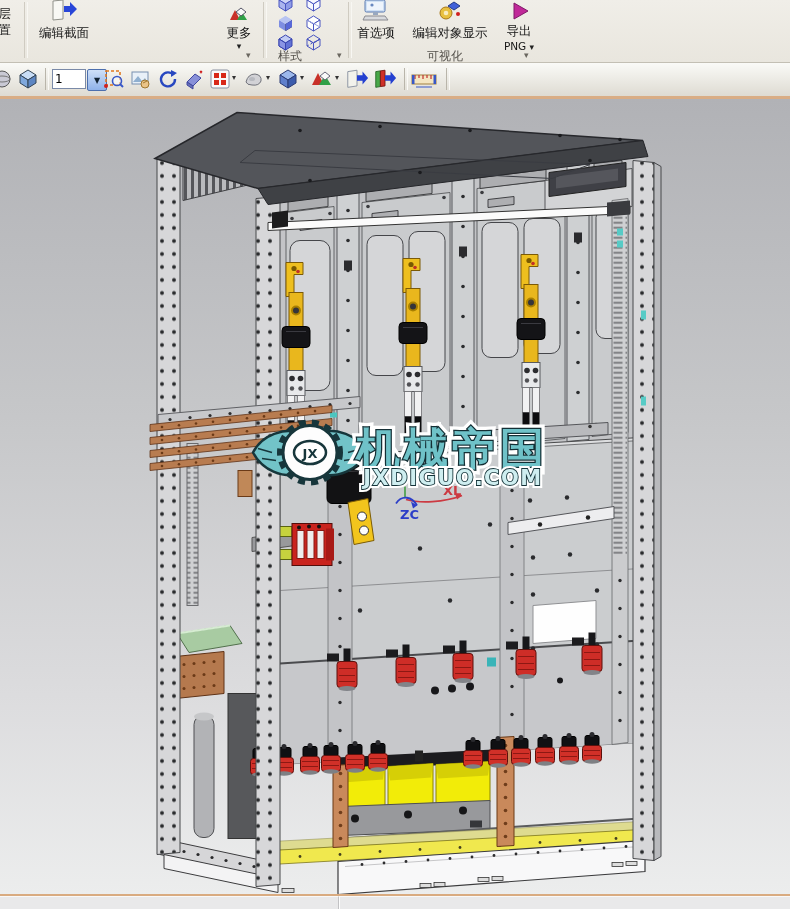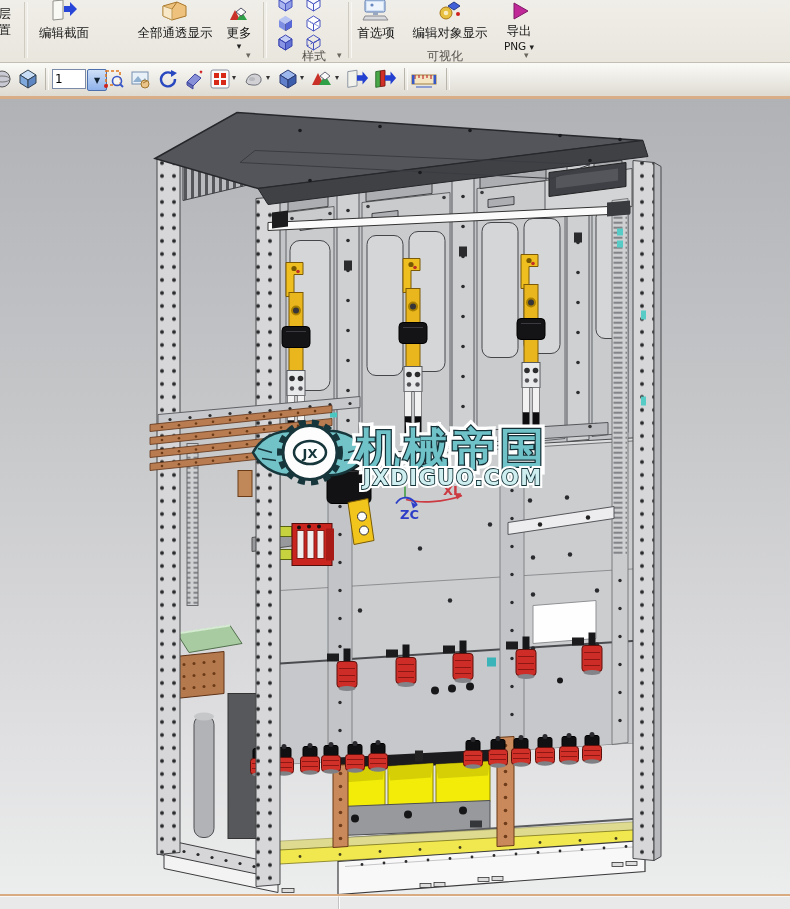--- a/index.html
+++ b/index.html
@@ -64,30 +64,20 @@
       <div class="rb-ic">
         <svg width="30" height="21" viewBox="0 0 30 21">
             <polygon points="4,1 14,0 14,19 4,20" fill="#f8f8f4" stroke="#90918a"></polygon>
             <polygon points="15,6 21,6 21,2 28,9 21,16 21,12 15,12" fill="#2846d8"></polygon>
           </svg>
       </div>
       <div class="rb-lb">编辑截面</div>
     </div>
 
 
-    <div class="rb-btn" style="left:133px;width:84px">
-      <div class="rb-ic">
-        <svg width="28" height="21" viewBox="0 0 28 21">
-            <polygon points="2,6 16,2 25,6 25,16 11,20 2,16" fill="#eec27c" stroke="#a8762a"></polygon>
-            <polygon points="2,6 11,9 11,20 2,16" fill="#f8e8c8" stroke="#c09a58"></polygon>
-            <line x1="16" y1="2" x2="11" y2="9" stroke="#a8762a"></line>
-          </svg>
-      </div>
-      <div class="rb-lb">全部通透显示</div>
-    </div>
 
     <div class="rb-btn" style="left:217px;width:44px">
       <div class="rb-ic">
         <svg width="24" height="15" viewBox="0 0 24 15">
             <polygon points="3,14 8,4 13,14" fill="#c83028"></polygon>
             <polygon points="10,14 15,6 20,14" fill="#30a048"></polygon>
             <polygon points="14,2 19,6 14,10 9,6" fill="#f8f8f8" stroke="#556"></polygon>
           </svg>
       </div>
       <div class="rb-lb">更多</div>
@@ -137,21 +127,21 @@
         </svg>
     </div>
     <div class="cube-btn" style="left:302px;top:33px">
       <svg width="17" height="17" viewBox="0 0 17 17">
           <polygon points="8.5,1 15,5 8.5,9 2,5" fill="none" stroke="#4854c0"></polygon>
           <polygon points="2,5 8.5,9 8.5,16 2,12" fill="none" stroke="#4854c0"></polygon>
           <polygon points="15,5 8.5,9 8.5,16 15,12" fill="none" stroke="#4854c0"></polygon>
           <line x1="2" y1="12" x2="15" y2="5" stroke="#4854c0" stroke-dasharray="2 2"></line>
         </svg>
     </div>
-    <div class="grp-lb" style="left:280px;width:68px">样式</div>
+    <div class="grp-lb" style="left:256px;width:68px">样式</div>
     <div class="grp-arr" style="left:337px">▾</div>
 
     <div class="rb-sep" style="left:348px"></div>
 
     <div class="rb-btn" style="left:402px;width:96px">
       <div class="rb-ic">
         <svg width="28" height="21" viewBox="0 0 28 21">
             <circle cx="10" cy="13" r="6" fill="#e8c040" stroke="#a87818"></circle>
             <circle cx="10" cy="13" r="2.3" fill="#f8ecc0"></circle>
             <polygon points="18,2 24,6 18,10 12,6" fill="#4060d8" stroke="#223a88"></polygon>

